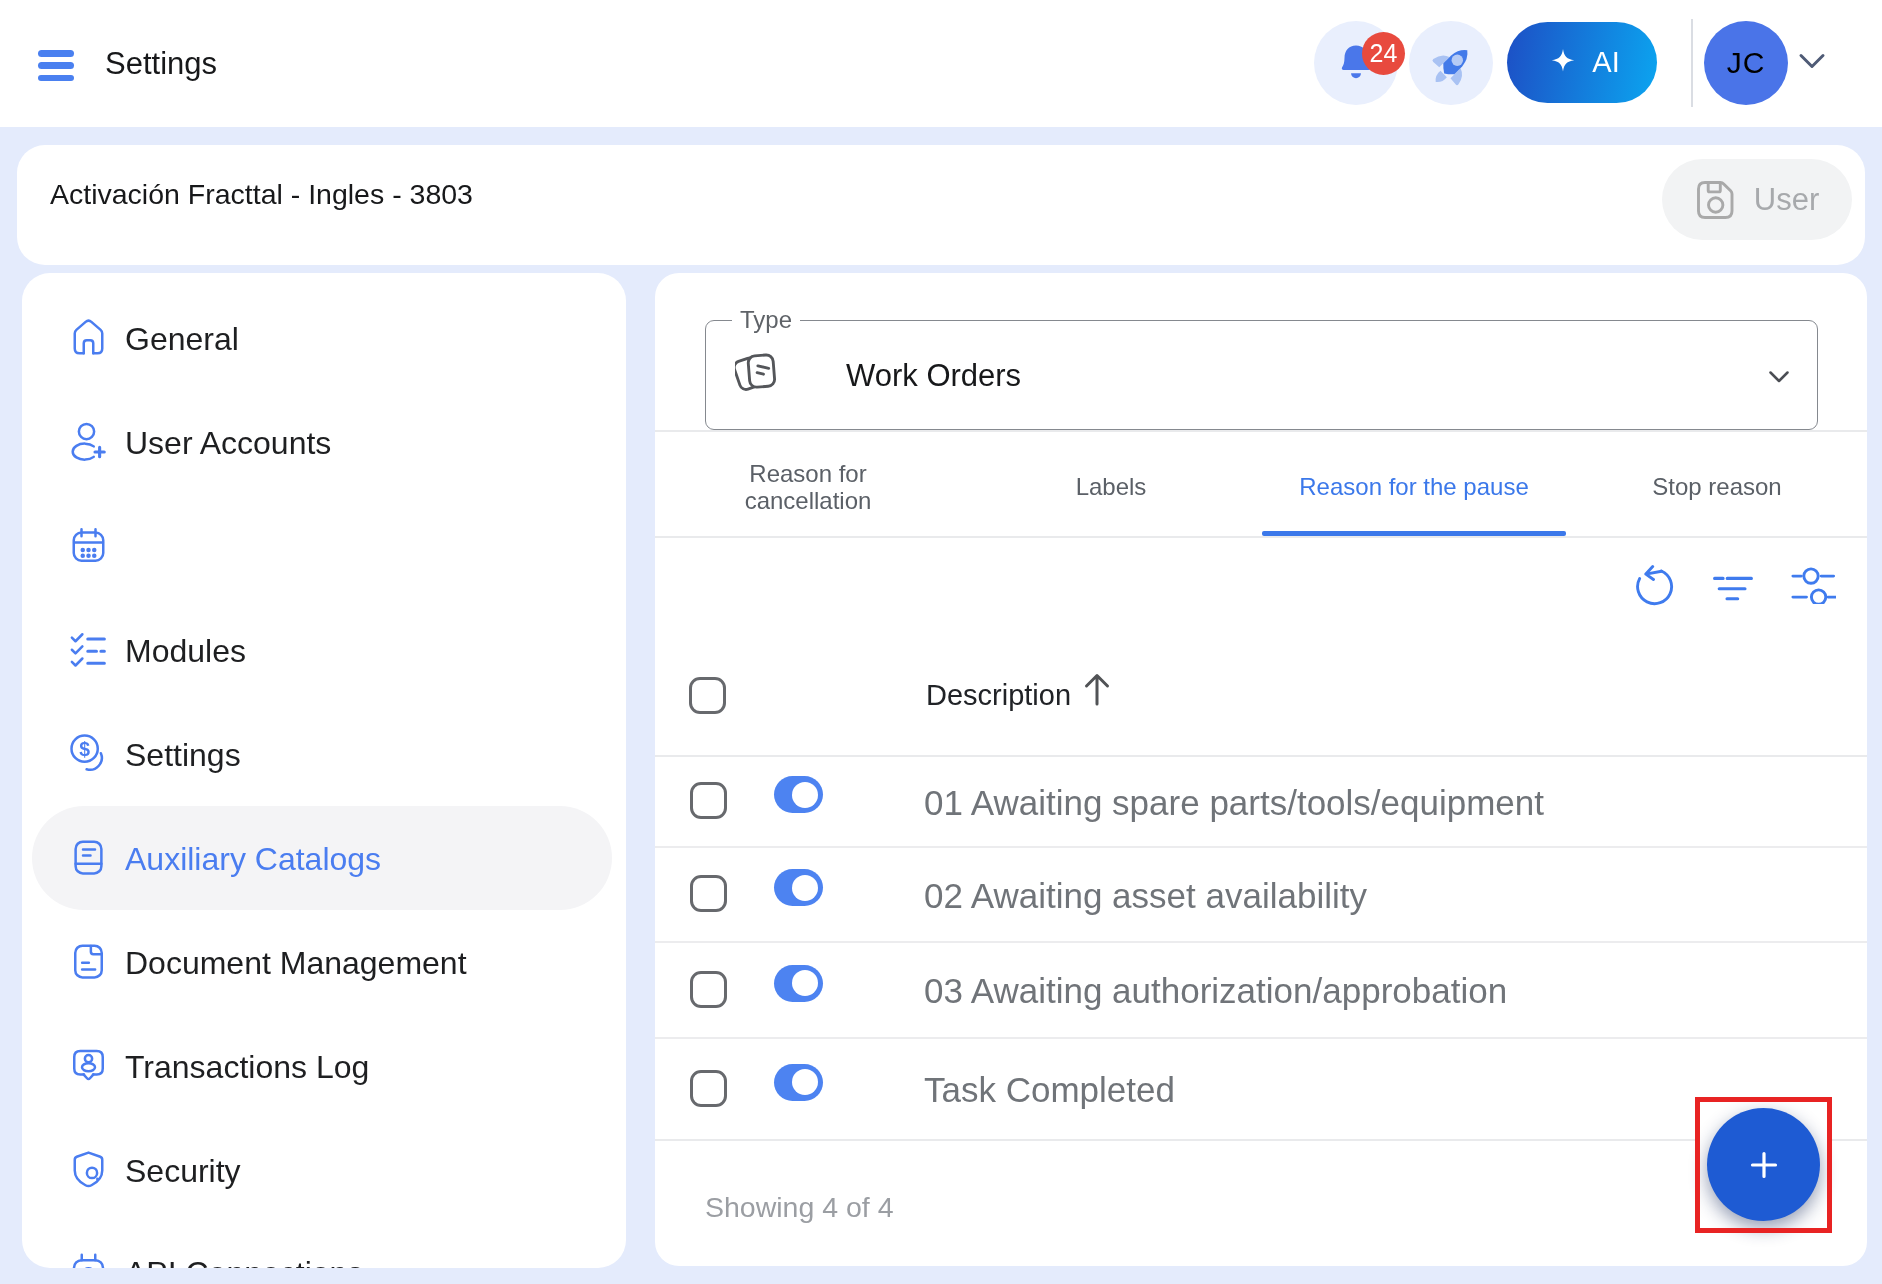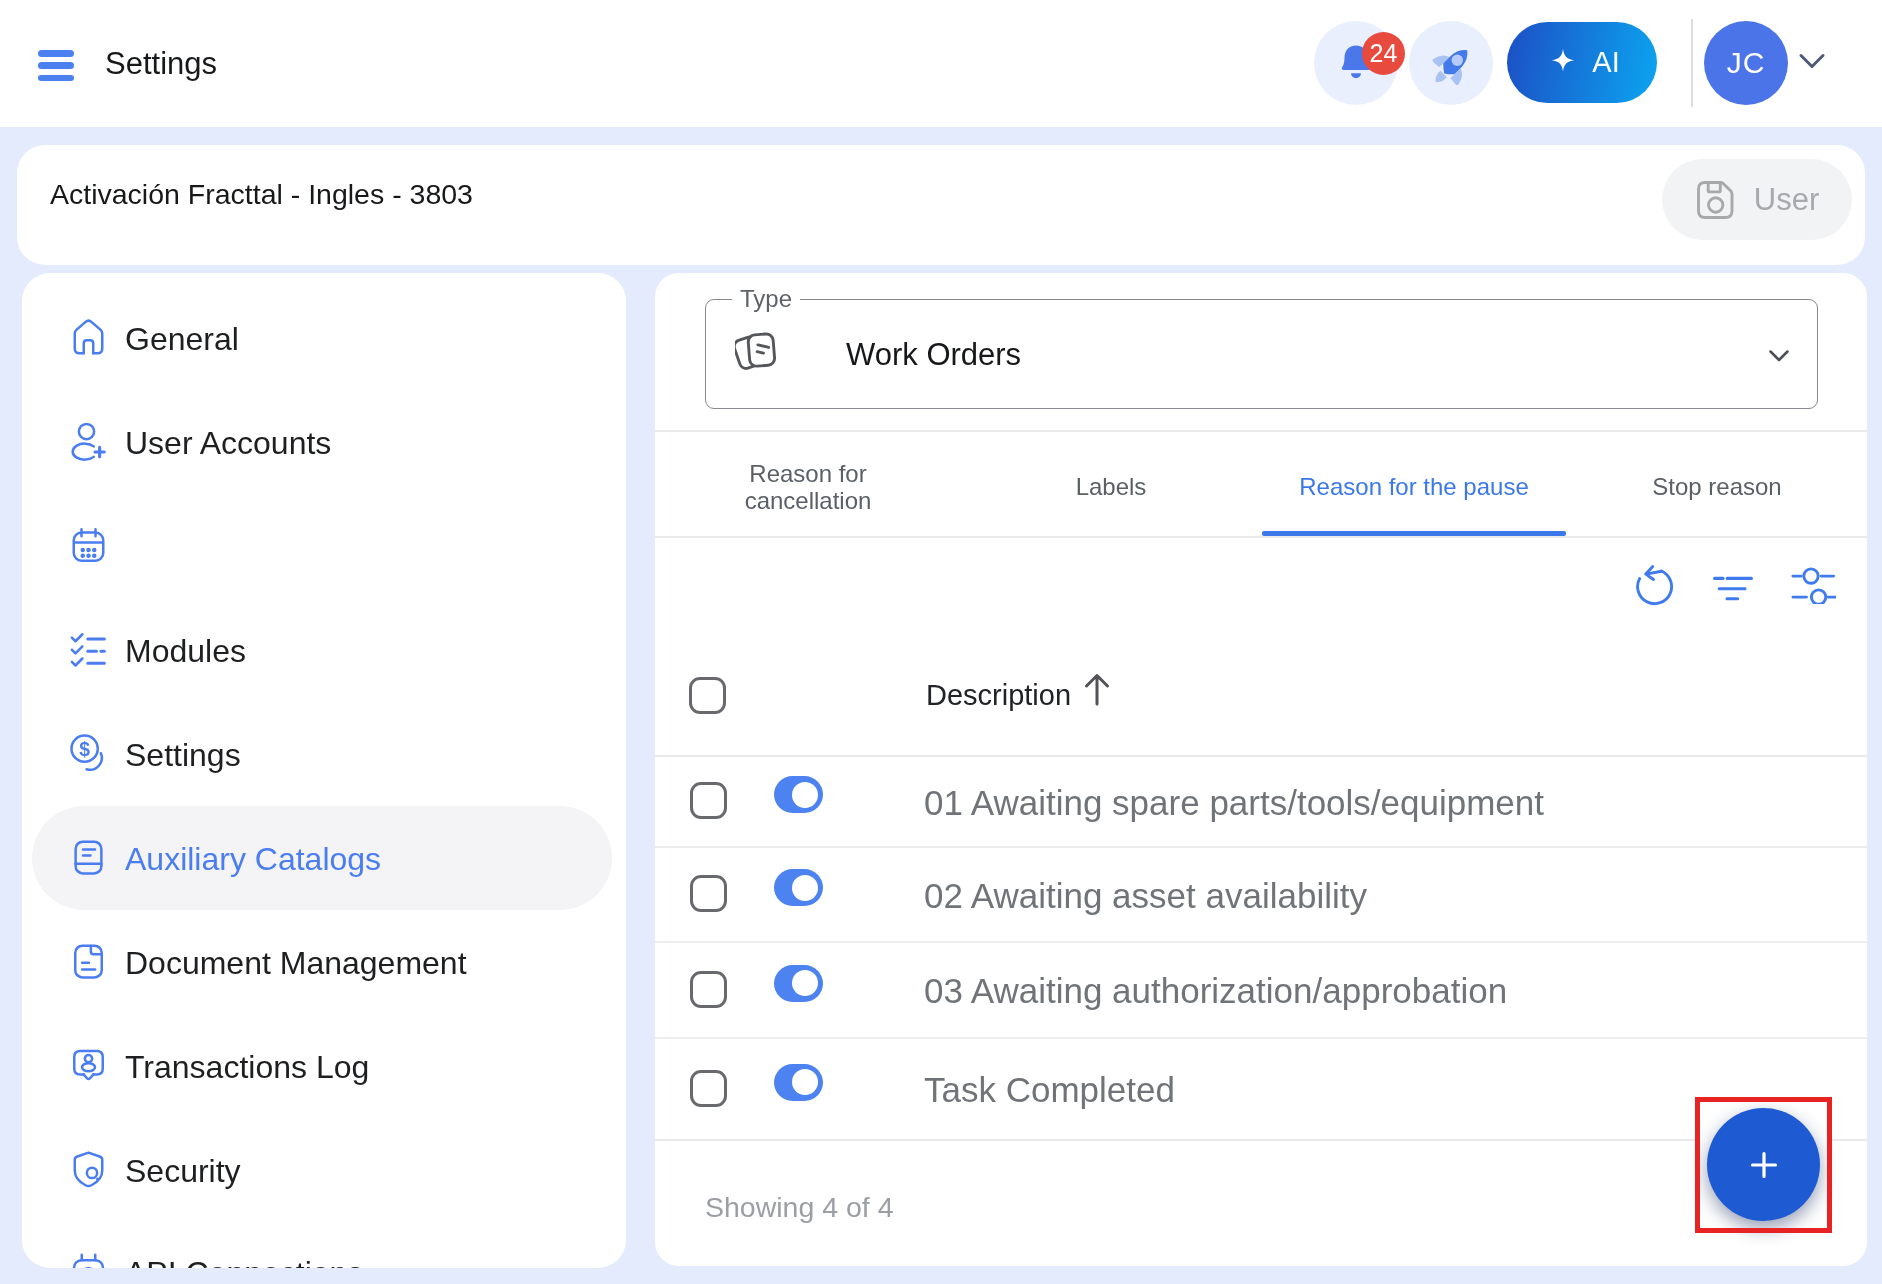--- a/index.html
+++ b/index.html
@@ -8,35 +8,35 @@
 .abs { position:absolute; }
 svg { display:block; }
 
 #topbar { position:absolute; left:0; top:0; width:1882px; height:127px; background:#fff; }
 #burger span { position:absolute; left:38px; width:36px; height:6.5px; border-radius:3.5px; background:#4a80f0; }
 #settings { position:absolute; left:105px; top:0; height:127px; display:flex; align-items:center; font-size:31px; color:#17181a; }
 .circbtn { position:absolute; top:21px; width:84px; height:84px; border-radius:50%; background:#e9effd; display:flex; align-items:center; justify-content:center; }
 #badge { position:absolute; left:1362px; top:32px; width:43px; height:43px; border-radius:50%; background:#e84a3e; color:#fff; font-size:25px; display:flex; align-items:center; justify-content:center; z-index:3; }
 #aibtn { position:absolute; left:1507px; top:22px; width:150px; height:81px; border-radius:40.5px; background:linear-gradient(100deg,#1d4fc5 0%,#0ba5f0 100%); display:flex; align-items:center; justify-content:center; gap:10px; color:#fff; font-size:29px; }
 #hdiv { position:absolute; left:1691px; top:19px; width:2px; height:88px; background:#dadde3; }
-#avatar { position:absolute; left:1704px; top:21px; width:84px; height:84px; border-radius:50%; background:#4a74e8; color:#ffffff; font-size:30px; display:flex; align-items:center; justify-content:center; letter-spacing:1px; }
+#avatar { position:absolute; left:1704px; top:21px; width:84px; height:84px; border-radius:50%; background:#4a74e8; color:#000000; font-size:30px; display:flex; align-items:center; justify-content:center; letter-spacing:1px; }
 
 #titlecard { position:absolute; left:17px; top:145px; width:1848px; height:120px; border-radius:28px; background:#fff; }
 #titletext { position:absolute; left:33px; top:-11px; height:120px; display:flex; align-items:center; font-size:28.5px; color:#17181a; }
 #savebtn { position:absolute; left:1645px; top:14px; width:190px; height:81px; border-radius:40.5px; background:#f2f3f4; display:flex; align-items:center; justify-content:center; gap:17px; color:#a7a9ac; font-size:31px; }
 
 #sidebar { position:absolute; left:22px; top:273px; width:604px; height:995px; border-radius:28px; background:#fff; overflow:hidden; }
 #activepill { position:absolute; left:10px; top:533px; width:580px; height:104px; border-radius:52px; background:#f4f4f6; }
 .sitem { position:absolute; left:0; width:604px; height:104px; }
 .sitem svg { position:absolute; left:44px; top:28px; }
 .sitem .lbl { position:absolute; left:103px; top:0; height:104px; display:flex; align-items:center; font-size:32px; color:#1e1f21; }
 .sitem.active .lbl { color:#4a7df0; }
 
 #rightcard { position:absolute; left:655px; top:273px; width:1212px; height:993px; border-radius:24px; background:#fff; overflow:hidden; }
-#typebox { position:absolute; left:50px; top:26px; width:1113px; height:110px; border:1.5px solid #85898f; border-radius:9px; }
+#typebox { position:absolute; left:50px; top:47px; width:1113px; height:110px; border:1.5px solid #85898f; border-radius:9px; }
 #typelegend { position:absolute; left:26px; top:-14px; background:#fff; padding:0 8px; font-size:24px; color:#5f6368; line-height:26px; }
 #wotext { position:absolute; left:140px; top:0; height:110px; display:flex; align-items:center; font-size:31px; color:#17181a; }
 .divider { position:absolute; left:0; width:1212px; height:1.5px; background:#e9eaec; }
 .tab { position:absolute; top:161px; height:106px; width:303px; display:flex; align-items:center; justify-content:center; text-align:center; font-size:24px; color:#5b6067; line-height:27.5px; }
 #tabline { position:absolute; left:607px; top:258px; width:304px; height:4.5px; background:#3b78ea; border-radius:2px; }
 .toolic { position:absolute; }
 .cbx { position:absolute; width:37px; height:37px; border:3px solid #67696d; border-radius:11px; }
 .rowtxt { position:absolute; left:269px; font-size:35px; color:#707479; }
 .toggle { position:absolute; left:119px; width:49px; height:37px; border-radius:18.5px; background:#4d83f1; }
 .toggle i { position:absolute; left:18px; top:5.5px; width:26px; height:26px; border-radius:50%; background:#fff; }

